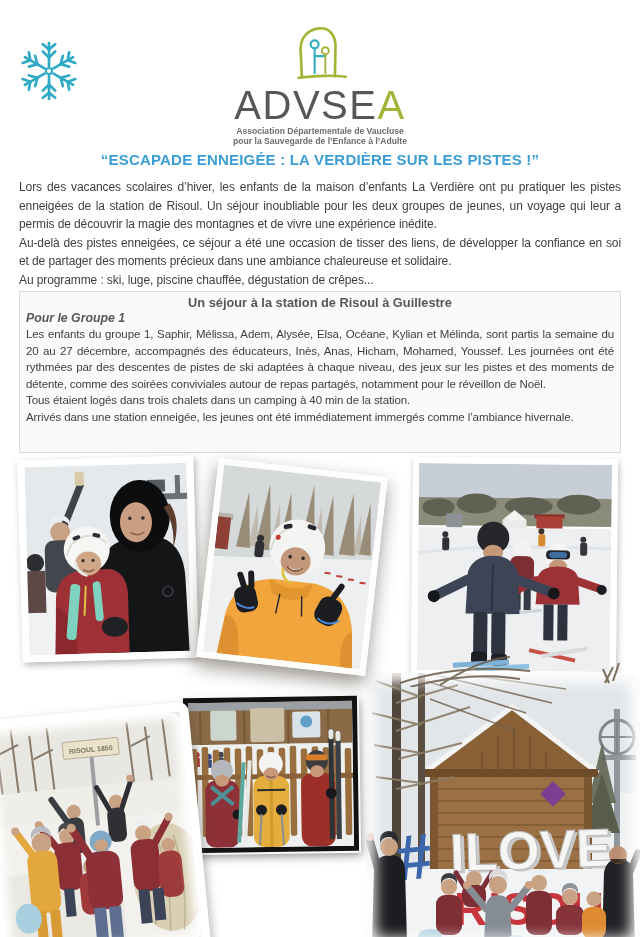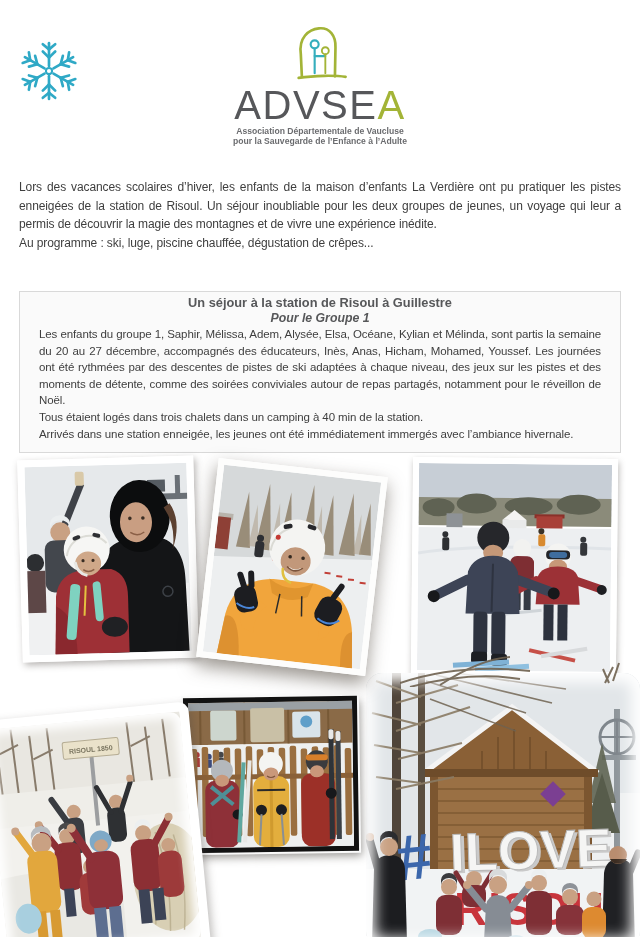--- a/index.html
+++ b/index.html
@@ -17,24 +17,24 @@
   .page-title{
     position:absolute;left:0;right:0;top:134px;text-align:center;
     font-size:15px;font-weight:bold;letter-spacing:.2px;color:#3b9fd6;
   }
   
   .intro{position:absolute;left:19px;right:19px;top:161px;}
   .intro p{margin:0;font-size:12px;line-height:18.5px;letter-spacing:-.1px;text-align:justify;}
   
   .section-box{
     position:absolute;left:19px;right:19px;top:274px;height:162px;
-    border:1px solid #d9d9d9;background:#fafafa;padding:3px 19px;box-sizing:border-box;
+    border:1px solid #d9d9d9;background:#fafafa;padding:3px 6px;box-sizing:border-box;
   }
   .section-heading{margin:0;text-align:center;font-size:12.8px;line-height:15.5px;font-weight:bold;color:#565759;}
-  .section-subheading{margin:0;text-align:center;font-size:12.3px;line-height:15.5px;font-weight:bold;font-style:italic;color:#565759;}
+  .section-subheading{margin:0;font-size:12.3px;line-height:15.5px;font-weight:bold;font-style:italic;color:#565759;}
   .section-box p.body{margin:0;font-size:11.5px;line-height:16.6px;letter-spacing:-.1px;text-align:justify;}
   
   .photo{position:absolute;background:#fff;}
   .photo svg{display:block;width:100%;height:100%;}
   .photo1{left:20px;top:441px;width:162px;height:188px;border:7px solid #fff;
     transform:rotate(-1.6deg);box-shadow:2px 3px 7px rgba(90,85,80,.45);z-index:2;}
   .photo2{left:207px;top:450px;width:158px;height:188px;border:6px solid #fdfdfc;
     transform:rotate(6.5deg);box-shadow:0 8px 18px rgba(70,60,50,.55);z-index:5;}
   .photo3{left:412px;top:441px;width:193px;height:207px;border:6px solid #fff;
     transform:rotate(.6deg);box-shadow:1px 3px 6px rgba(90,85,80,.4);z-index:2;}
@@ -84,32 +84,34 @@
       <circle cx="90" cy="52" r="6.5" fill="none" stroke="#a3b437" stroke-width="3.5"></circle>
       <line x1="90" y1="59" x2="90" y2="94" stroke="#a3b437" stroke-width="3.5" stroke-linecap="round"></line>
     </svg>
     <div class="wordmark"><span>ADVSE</span><span class="accent">A</span></div>
     <div class="logo-sub">
       <div>Association Départementale de Vaucluse</div>
       <div>pour la Sauvegarde de l’Enfance à l’Adulte</div>
     </div>
   </div>
 
+  <div class="page-title">“ESCAPADE ENNEIGÉE : LA VERDIÈRE SUR LES PISTES !”</div>
 
   <div class="intro">
     <p>Lors des vacances scolaires d’hiver, les enfants de la maison d’enfants La Verdière ont pu pratiquer les pistes enneigées de la station de Risoul. Un séjour inoubliable pour les deux groupes de jeunes, un voyage qui leur a permis de découvrir la magie des montagnes et de vivre une expérience inédite.</p>
+    <p>Au-delà des pistes enneigées, ce séjour a été une occasion de tisser des liens, de développer la confiance en soi et de partager des moments précieux dans une ambiance chaleureuse et solidaire.</p>
     <p>Au programme : ski, luge, piscine chauffée, dégustation de crêpes...</p>
   </div>
 
   <div class="section-box">
     <p class="section-heading">Un séjour à la station de Risoul à Guillestre</p>
     <p class="section-subheading">Pour le Groupe 1</p>
     <p class="body">Les enfants du groupe 1, Saphir, Mélissa, Adem, Alysée, Elsa, Océane, Kylian et Mélinda, sont partis la semaine du 20 au 27 décembre, accompagnés des éducateurs, Inès, Anas, Hicham, Mohamed, Youssef. Les journées ont été rythmées par des descentes de pistes de ski adaptées à chaque niveau, des jeux sur les pistes et des moments de détente, comme des soirées conviviales autour de repas partagés, notamment pour le réveillon de Noël.</p>
     <p class="body">Tous étaient logés dans trois chalets dans un camping à 40 min de la station.</p>
-    <p class="body">Arrivés dans une station enneigée, les jeunes ont été immédiatement immergés avec l’ambiance hivernale.</p>
+    <p class="body">Arrivés dans une station enneigée, les jeunes ont été immédiatement immergés comme l’ambiance hivernale.</p>
   </div>
 
   <div class="photo photo1">
     <svg viewBox="0 0 162 188">
       <rect width="162" height="188" fill="#e6e9eb"></rect>
       <rect y="120" width="162" height="68" fill="#f0f1f2"></rect>
       <rect x="128" y="30" width="34" height="6" fill="#6a7076"></rect>
       <rect x="150" y="12" width="5" height="24" fill="#6a7076"></rect>
       <rect x="122" y="16" width="18" height="12" fill="#565c62"></rect>
       <line x1="38" y1="60" x2="56" y2="18" stroke="#3f4248" stroke-width="7"></line>

